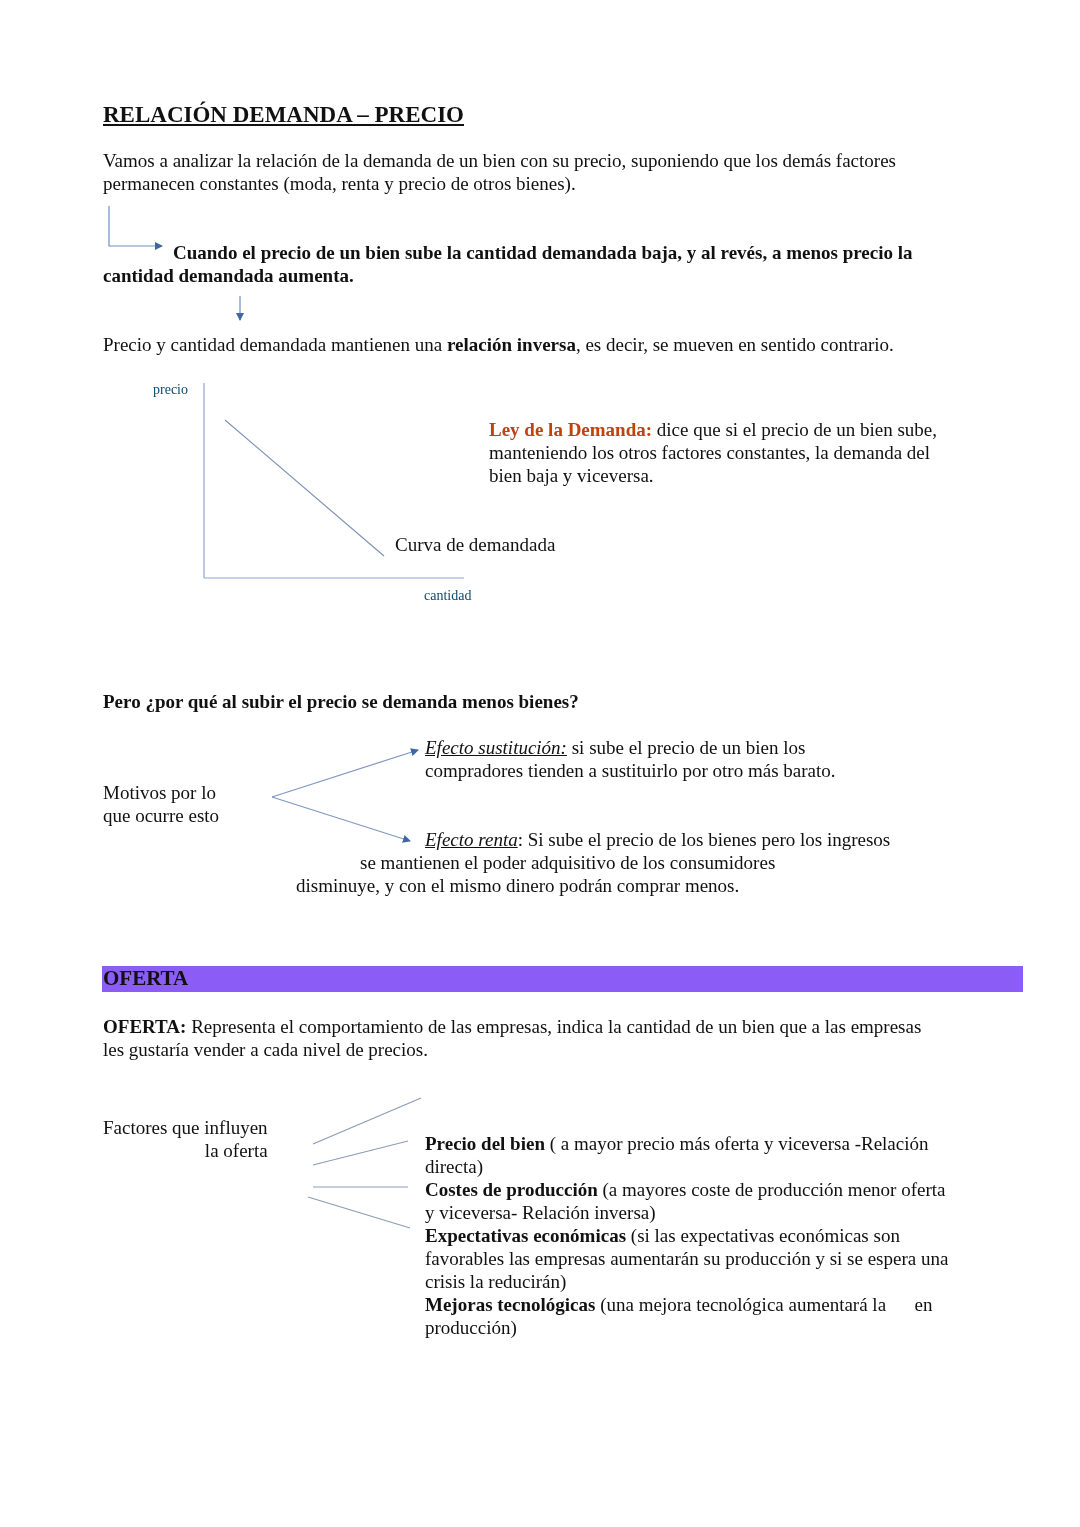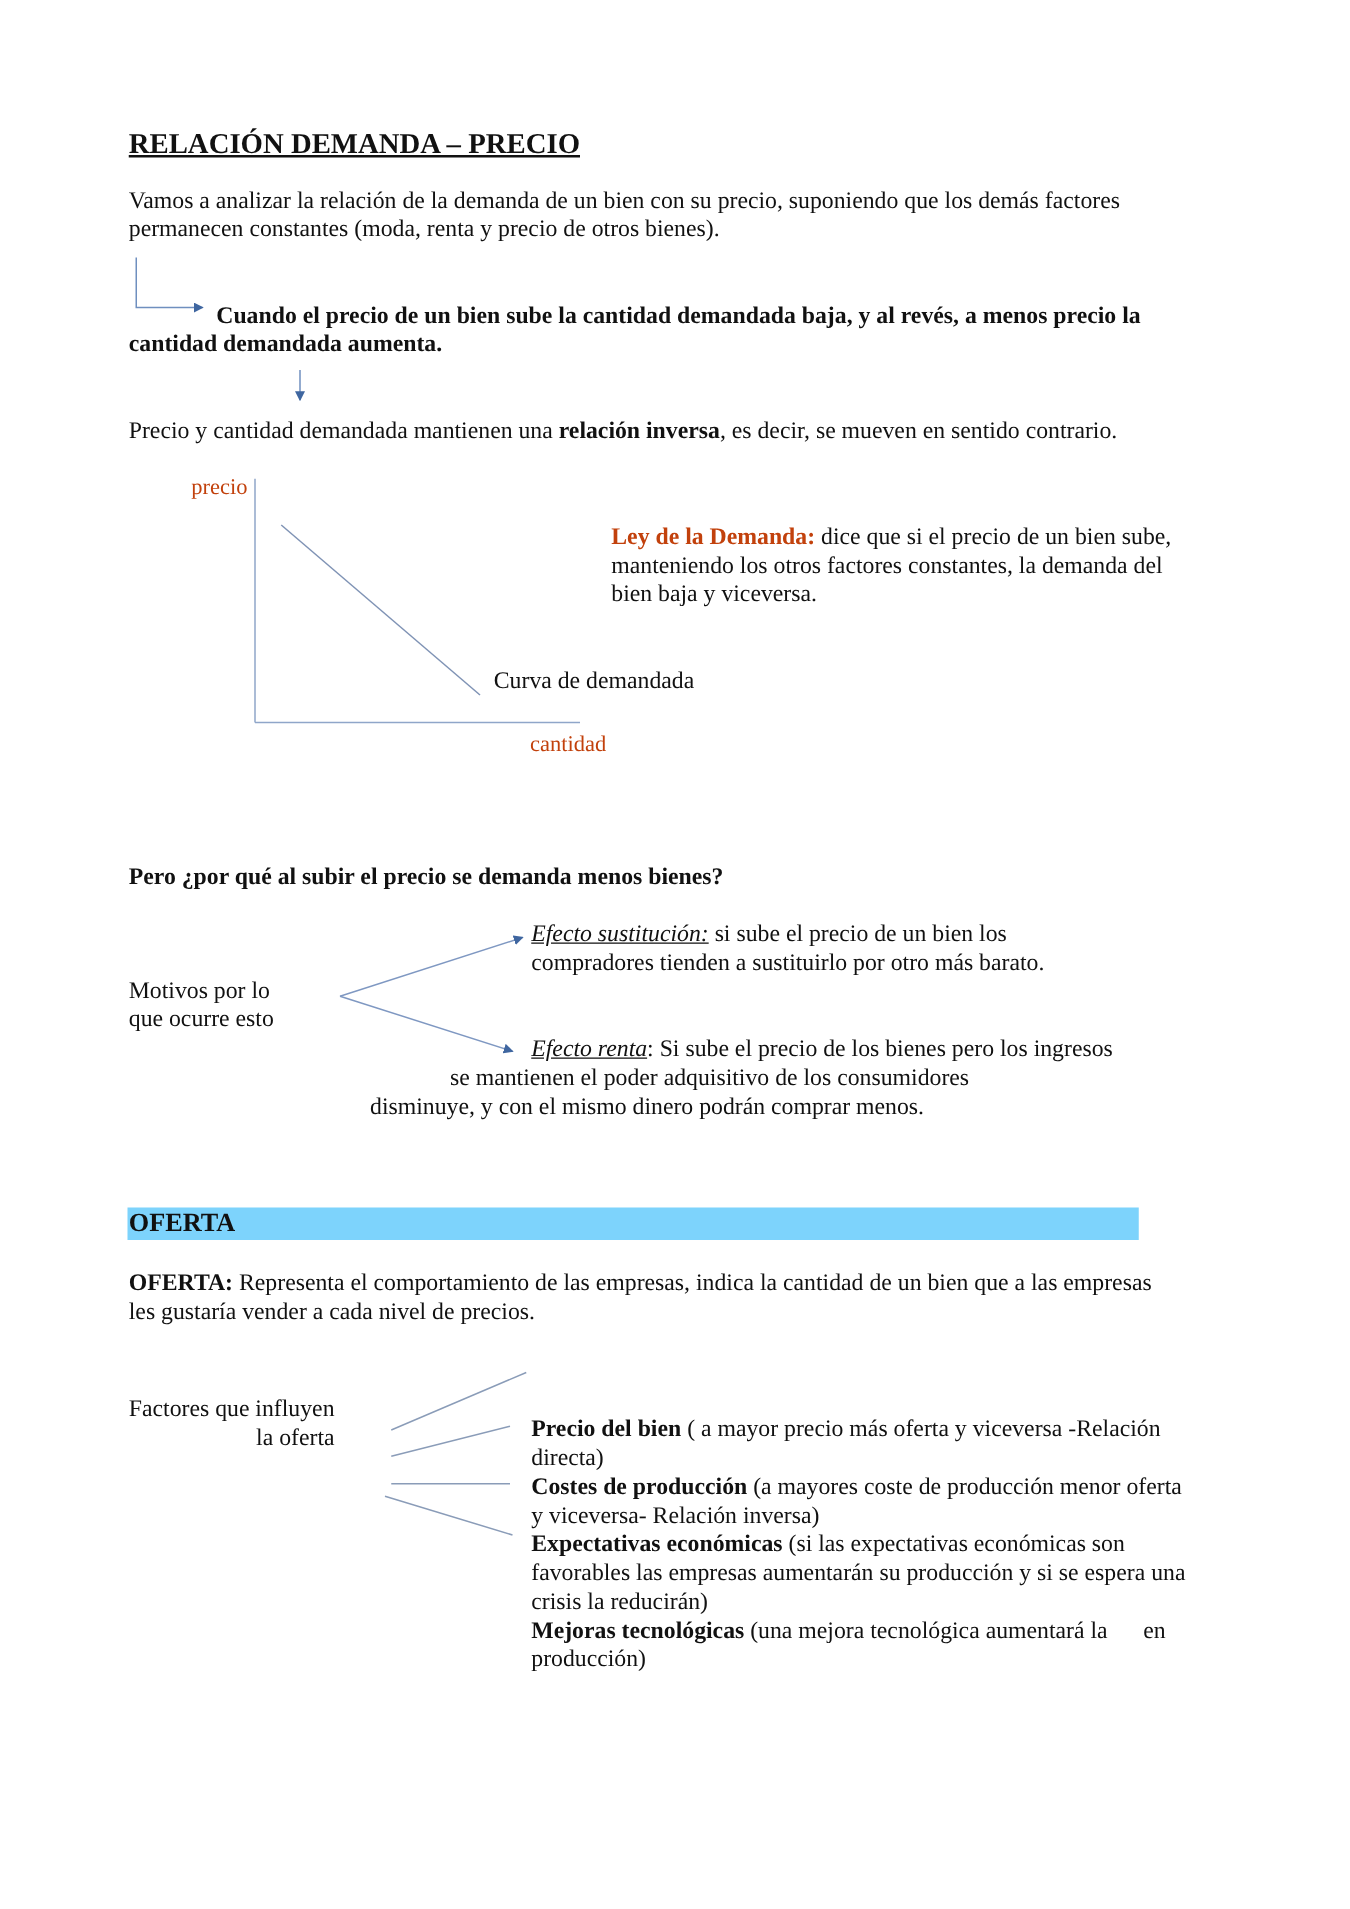--- a/index.html
+++ b/index.html
@@ -5,25 +5,25 @@
     html, body { margin: 0; padding: 0; background: #ffffff; }
     body {
       width: 1080px; height: 1527px; position: relative; overflow: hidden;
       font-family: "Liberation Serif", "DejaVu Serif", serif;
       color: #111111; font-size: 19px; line-height: 23px;
     }
     .abs { position: absolute; }
     .title { left: 103px; top: 103px; font-weight: bold; text-decoration: underline; font-size: 23px; }
     .para { left: 103px; width: 880px; }
     .bold { font-weight: bold; }
-    .axis-label { color: #c2410c; font-size: 18px; }
+    .axis-label { color: #0c4a6e; font-size: 14px; }
     .law-term { color: #c2410c; font-weight: bold; }
     .effect-term { font-weight: normal; font-style: italic; text-decoration: underline; }
     .band {
-      left: 102px; top: 966px; width: 809px; height: 26px; background: #7dd3fc;
+      left: 102px; top: 966px; width: 921px; height: 26px; background: #8b5cf6;
     }
     .band span { position: absolute; left: 1px; top: 1px; font-weight: bold; font-size: 21px; }
     svg.overlay { position: absolute; left: 0; top: 0; }
   </style>
 </head>
 <body>
 
 <svg class="overlay" width="1080" height="1527">
   <defs>
     <marker id="ah" markerWidth="8" markerHeight="8" refX="7" refY="4" orient="auto" markerUnits="userSpaceOnUse">

